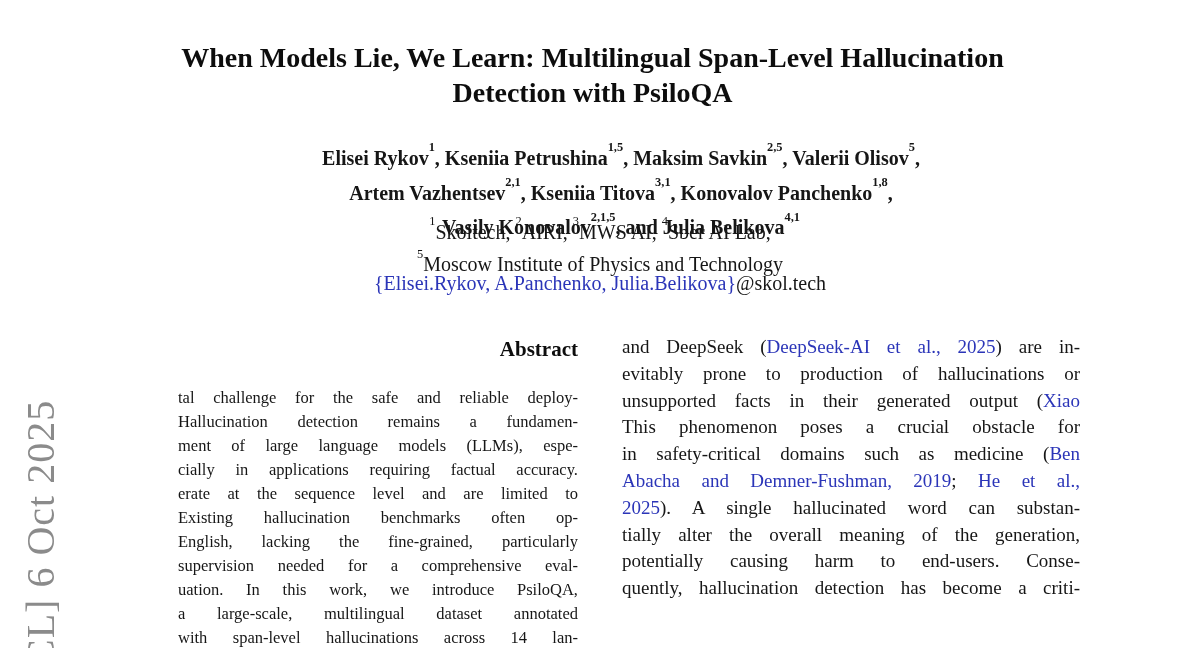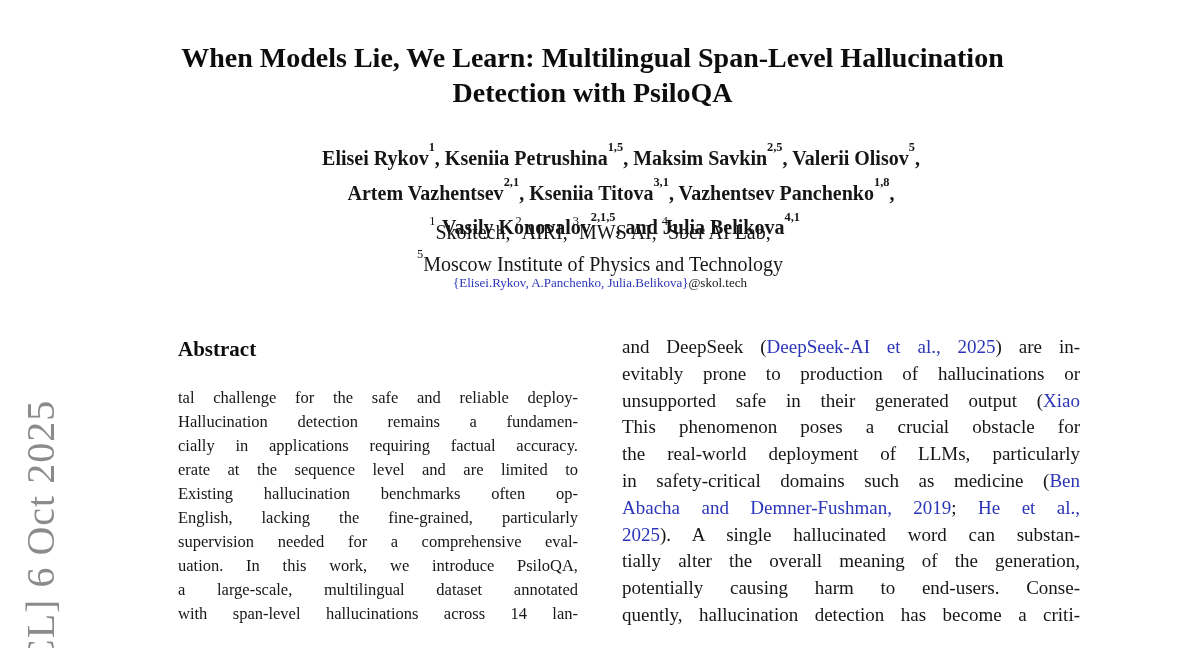--- a/index.html
+++ b/index.html
@@ -65,42 +65,42 @@
     font-size: 20px;
   }
   .affil-block .tline { line-height: 27.5px; }
 
   
   .contact-block {
     position: absolute;
     top: 269px;
     left: 0;
     width: 1200px;
-    font-size: 13px;
+    font-size: 20px;
   }
   .contact-block .tline { line-height: 28px; }
 
   .center-line { text-align: center; }
 
   sup.s {
     font-size: 0.62em;
     position: relative;
     top: -0.45em;
     letter-spacing: 0;
   }
 
   .cite { color: #2b35b8; }
 
   
   .abstract-heading {
     position: absolute;
     top: 337px;
     left: 178px;
     width: 400px;
-    text-align: left;
+    text-align: right;
     font-weight: bold;
     font-size: 21px;
     color: #0d0d0d;
   }
 
   
   .jcol .tline {
     text-align: justify;
     overflow: hidden;
     white-space: normal;
@@ -137,54 +137,54 @@
 
   <div class="arxiv-stamp">CL]  6 Oct 2025</div>
 
   <div class="paper-title">
     <div>When Models Lie, We Learn: Multilingual Span-Level Hallucination</div>
     <div>Detection with PsiloQA</div>
   </div>
 
   <div class="author-block">
       <div class="tline center-line"><span>Elisei Rykov</span><sup class="s">1</sup><span>, Kseniia Petrushina</span><sup class="s">1,5</sup><span>, Maksim Savkin</span><sup class="s">2,5</sup><span>, Valerii Olisov</span><sup class="s">5</sup><span>,</span></div>
-      <div class="tline center-line"><span>Artem Vazhentsev</span><sup class="s">2,1</sup><span>, Kseniia Titova</span><sup class="s">3,1</sup><span>, Vazhentsev Panchenko</span><sup class="s">1,8</sup><span>,</span></div>
+      <div class="tline center-line"><span>Artem Vazhentsev</span><sup class="s">2,1</sup><span>, Kseniia Titova</span><sup class="s">3,1</sup><span>, Konovalov Panchenko</span><sup class="s">1,8</sup><span>,</span></div>
       <div class="tline center-line"><span>Vasily Konovalov</span><sup class="s">2,1,5</sup><span>, and Julia Belikova</span><sup class="s">4,1</sup></div>
     </div>
 
   <div class="affil-block">
       <div class="tline center-line"><sup class="s">1</sup><span>Skoltech, </span><sup class="s">2</sup><span>AIRI, </span><sup class="s">3</sup><span>MWS AI, </span><sup class="s">4</sup><span>Sber AI Lab,</span></div>
       <div class="tline center-line"><sup class="s">5</sup><span>Moscow Institute of Physics and Technology</span></div>
     </div>
 
   <div class="contact-block">
       <div class="tline center-line"><span class="cite">{Elisei.Rykov, A.Panchenko, Julia.Belikova}</span><span>@skol.tech</span></div>
     </div>
 
   <div class="abstract-heading">Abstract</div>
 
   <div class="left-col jcol">
       <div class="tline"><span>tal challenge for the safe and reliable deploy-</span></div>
       <div class="tline"><span>Hallucination detection remains a fundamen-</span></div>
+      <div class="tline"><span>ment of large language models (LLMs), espe-</span></div>
       <div class="tline"><span>cially in applications requiring factual accuracy.</span></div>
       <div class="tline"><span>erate at the sequence level and are limited to</span></div>
       <div class="tline"><span>Existing hallucination benchmarks often op-</span></div>
       <div class="tline"><span>English, lacking the fine-grained, particularly</span></div>
       <div class="tline"><span>supervision needed for a comprehensive eval-</span></div>
       <div class="tline"><span>uation. In this work, we introduce PsiloQA,</span></div>
       <div class="tline"><span>a large-scale, multilingual dataset annotated</span></div>
       <div class="tline"><span>with span-level hallucinations across 14 lan-</span></div>
     </div>
 
   <div class="right-col jcol">
       <div class="tline"><span>and DeepSeek (</span><span class="cite">DeepSeek-AI et al., 2025</span><span>) are in-</span></div>
       <div class="tline"><span>evitably prone to production of hallucinations or</span></div>
-      <div class="tline"><span>unsupported safe in their generated output (</span><span class="cite">Xiao</span></div>
+      <div class="tline"><span>unsupported facts in their generated output (</span><span class="cite">Xiao</span></div>
       <div class="tline"><span>This phenomenon poses a crucial obstacle for</span></div>
-      <div class="tline"><span>the real-world deployment of LLMs, particularly</span></div>
       <div class="tline"><span>in safety-critical domains such as medicine (</span><span class="cite">Ben</span></div>
       <div class="tline"><span class="cite">Abacha and Demner-Fushman, 2019</span><span>; </span><span class="cite">He et al.,</span></div>
       <div class="tline"><span class="cite">2025</span><span>). A single hallucinated word can substan-</span></div>
       <div class="tline"><span>tially alter the overall meaning of the generation,</span></div>
       <div class="tline"><span>potentially causing harm to end-users. Conse-</span></div>
       <div class="tline"><span>quently, hallucination detection has become a criti-</span></div>
     </div>
 
 </div>
 

